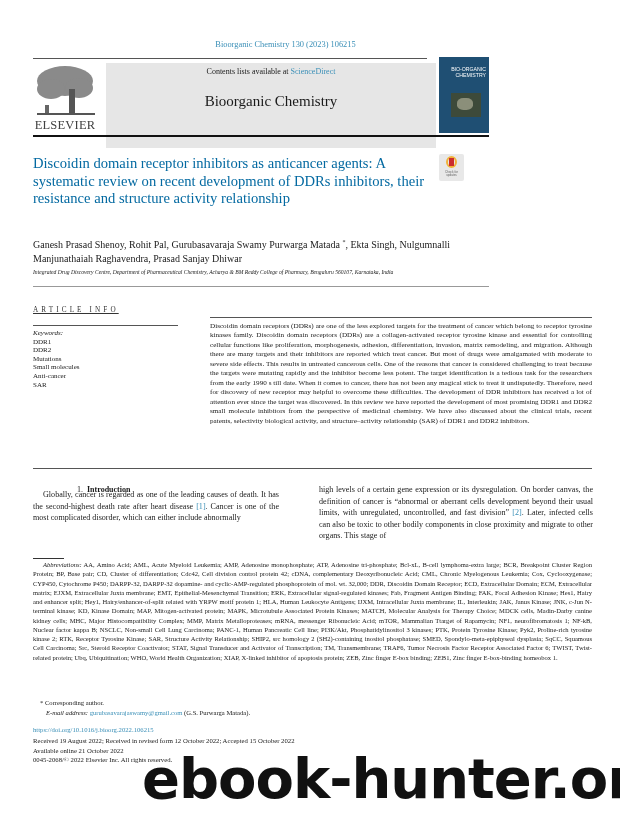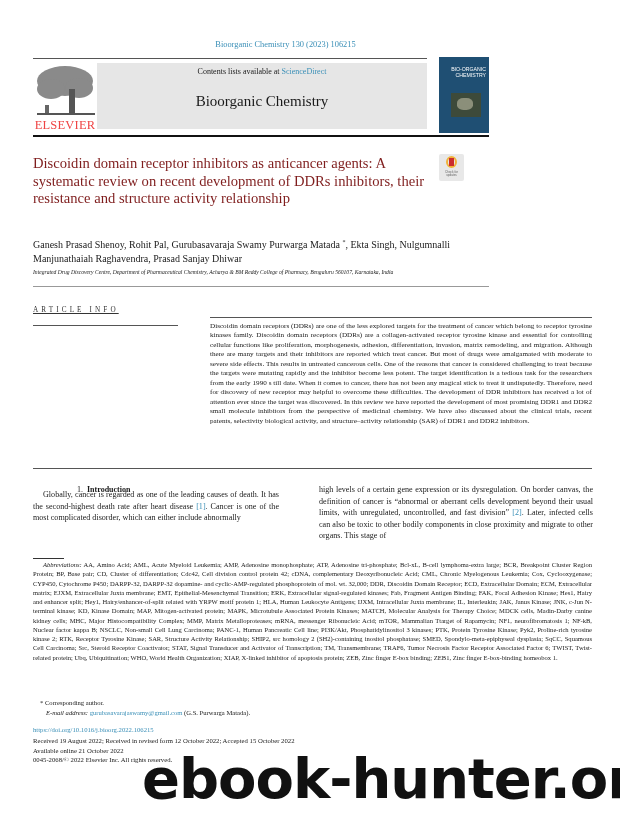--- a/index.html
+++ b/index.html
@@ -5,37 +5,37 @@
   * { box-sizing: border-box; margin: 0; padding: 0; }
   html, body { width: 620px; height: 827px; background: #ffffff; overflow: hidden; }
   body { font-family: "Liberation Serif", "DejaVu Serif", serif; color: #1a1a1a; position: relative; }
   .link { color: #3a8fb7; }
 
   .running-head { position: absolute; top: 40px; left: 0; width: 571px; text-align: center; font-size: 8.4px; color: #3a8fb7; }
 
   .masthead-top-rule { position: absolute; top: 58px; left: 33px; width: 394px; height: 1px; background: #555; }
   .elsevier-logo { position: absolute; top: 63px; left: 33px; width: 64px; height: 70px; }
   .elsevier-logo .tree { position: absolute; top: 0; left: 0; width: 64px; height: 56px; }
-  .elsevier-logo .wordmark { position: absolute; bottom: 0; left: 0; width: 64px; text-align: center; font-size: 12.5px; color: #ef4444; letter-spacing: 0.2px; font-family: "Liberation Serif", serif; }
-  .masthead-box { position: absolute; top: 63px; left: 97px; width: 330px; height: 66px; background: #e6e6e6; text-align: center; }
+  .elsevier-logo .wordmark { position: absolute; bottom: 0; left: 0; width: 64px; text-align: center; font-size: 12.5px; color: #404040; letter-spacing: 0.2px; font-family: "Liberation Serif", serif; }
+  .masthead-box { position: absolute; top: 63px; left: 106px; width: 330px; height: 85px; background: #e6e6e6; text-align: center; }
   .masthead-box .contents { position: absolute; top: 4px; width: 100%; font-size: 8px; }
   .masthead-box .journal-name { position: absolute; top: 24px; width: 100%; font-size: 15px; margin-top: 6px; }
   .masthead-box .homepage { position: absolute; top: 57px; width: 100%; font-size: 7.8px; font-family: "Liberation Sans", sans-serif; }
   .cover { position: absolute; top: 57px; left: 439px; width: 50px; height: 76px; background: #1f4f73; }
   .cover .cover-title { position: absolute; top: 10px; right: 3px; font-family: "Liberation Sans", sans-serif; font-size: 5.2px; color: #fff; text-align: right; line-height: 1.15; }
   .cover .cover-photo { position: absolute; top: 36px; left: 12px; width: 30px; height: 24px; background: #3d4a3a; }
   .cover .cover-photo::after { content: ""; position: absolute; top: 5px; left: 6px; width: 16px; height: 12px; background: #8b8f7a; border-radius: 40%; }
   .masthead-bottom-rule { position: absolute; top: 135px; left: 33px; width: 456px; height: 2px; background: #111; }
 
   .crossmark { position: absolute; top: 154px; left: 439px; width: 25px; height: 27px; background: #e8e8e8; border-radius: 2px; }
   .crossmark .ring { position: absolute; top: 2px; left: 7px; width: 11px; height: 12px; border-radius: 50%; border: 2px solid #f1b33a; }
   .crossmark .bookmark { position: absolute; top: 4px; left: 10px; width: 5px; height: 8px; background: #cc2d2d; }
   .crossmark .cm-text { position: absolute; top: 17px; width: 100%; text-align: center; font-family: "Liberation Sans", sans-serif; font-size: 3px; color: #666; line-height: 1.1; }
 
-  .article-title { position: absolute; top: 155px; left: 33px; width: 400px; font-size: 14.6px; line-height: 17.6px; color: #7f1d1d; }
+  .article-title { position: absolute; top: 155px; left: 33px; width: 400px; font-size: 14.6px; line-height: 17.6px; color: #0369a1; }
   .authors { position: absolute; top: 236px; left: 33px; width: 420px; font-size: 10px; line-height: 13.5px; }
   .authors sup { font-size: 6px; }
   .affiliation { position: absolute; top: 269px; left: 33px; width: 460px; font-size: 5.6px; font-style: italic; }
   .header-rule { position: absolute; top: 286px; left: 33px; width: 456px; height: 1px; background: #999; }
 
   .section-label { font-size: 7.2px; letter-spacing: 3.1px; color: #333; text-decoration: underline; }
   .article-info { position: absolute; top: 306px; left: 33px; width: 145px; }
   .article-info .rule { margin-top: 11px; height: 1px; background: #555; width: 145px; }
   .keywords { margin-top: 3px; font-size: 7px; line-height: 8.6px; }
   .keywords .kw-label { font-style: italic; }
@@ -116,20 +116,29 @@
   <sup>*</sup><span>, Ekta Singh, Nulgumnalli Manjunathaiah Raghavendra, Prasad Sanjay Dhiwar</span>
 </div>
 
 <div class="affiliation">Integrated Drug Discovery Centre, Department of Pharmaceutical Chemistry, Acharya &amp; BM Reddy College of Pharmacy, Bengaluru 560107, Karnataka, India</div>
 
 <div class="header-rule"></div>
 
 <div class="article-info">
   <div class="section-label">ARTICLE INFO</div>
   <div class="rule"></div>
+  <div class="keywords">
+    <div class="kw-label">Keywords:</div>
+    <div>DDR1</div>
+    <div>DDR2</div>
+    <div>Mutations</div>
+    <div>Small molecules</div>
+    <div>Anti-cancer</div>
+    <div>SAR</div>
+  </div>
 </div>
 
 <div class="abstract">
   <div class="rule"></div>
   <p class="abstract-text">Discoidin domain receptors (DDRs) are one of the less explored targets for the treatment of cancer which belong to receptor tyrosine kinases family. Discoidin domain receptors (DDRs) are a collagen-activated receptor tyrosine kinase and essential for controlling cellular functions like proliferation, morphogenesis, adhesion, differentiation, invasion, matrix remodeling, and migration. Although there are many targets and their inhibitors are reported which treat cancer. But most of drugs were amalgamated with moderate to severe side effects. This results in untreated cancerous cells. One of the reasons that cancer is considered challenging to treat because the targets were mutating rapidly and the inhibitor become less potent. The target identification is a tedious task for the researchers from the early 1990 s till date. When it comes to cancer, there has not been any magical stick to treat it undisputedly. Therefore, need for discovery of new receptor may helpful to overcome these difficulties. The development of DDR inhibitors has received a lot of attention ever since the target was discovered. In this review we have reported the development of most promising DDR1 and DDR2 small molecule inhibitors from the perspective of medicinal chemistry. We have also discussed about the clinical trials, recent patents, selectivity biological activity, and structure–activity relationship (SAR) of DDR1 and DDR2 inhibitors.</p>
 </div>
 <div class="abstract-rule-bottom"></div>
 
 <div class="intro-heading">
   <span>1.</span>&nbsp;&nbsp;<b>Introduction</b>

